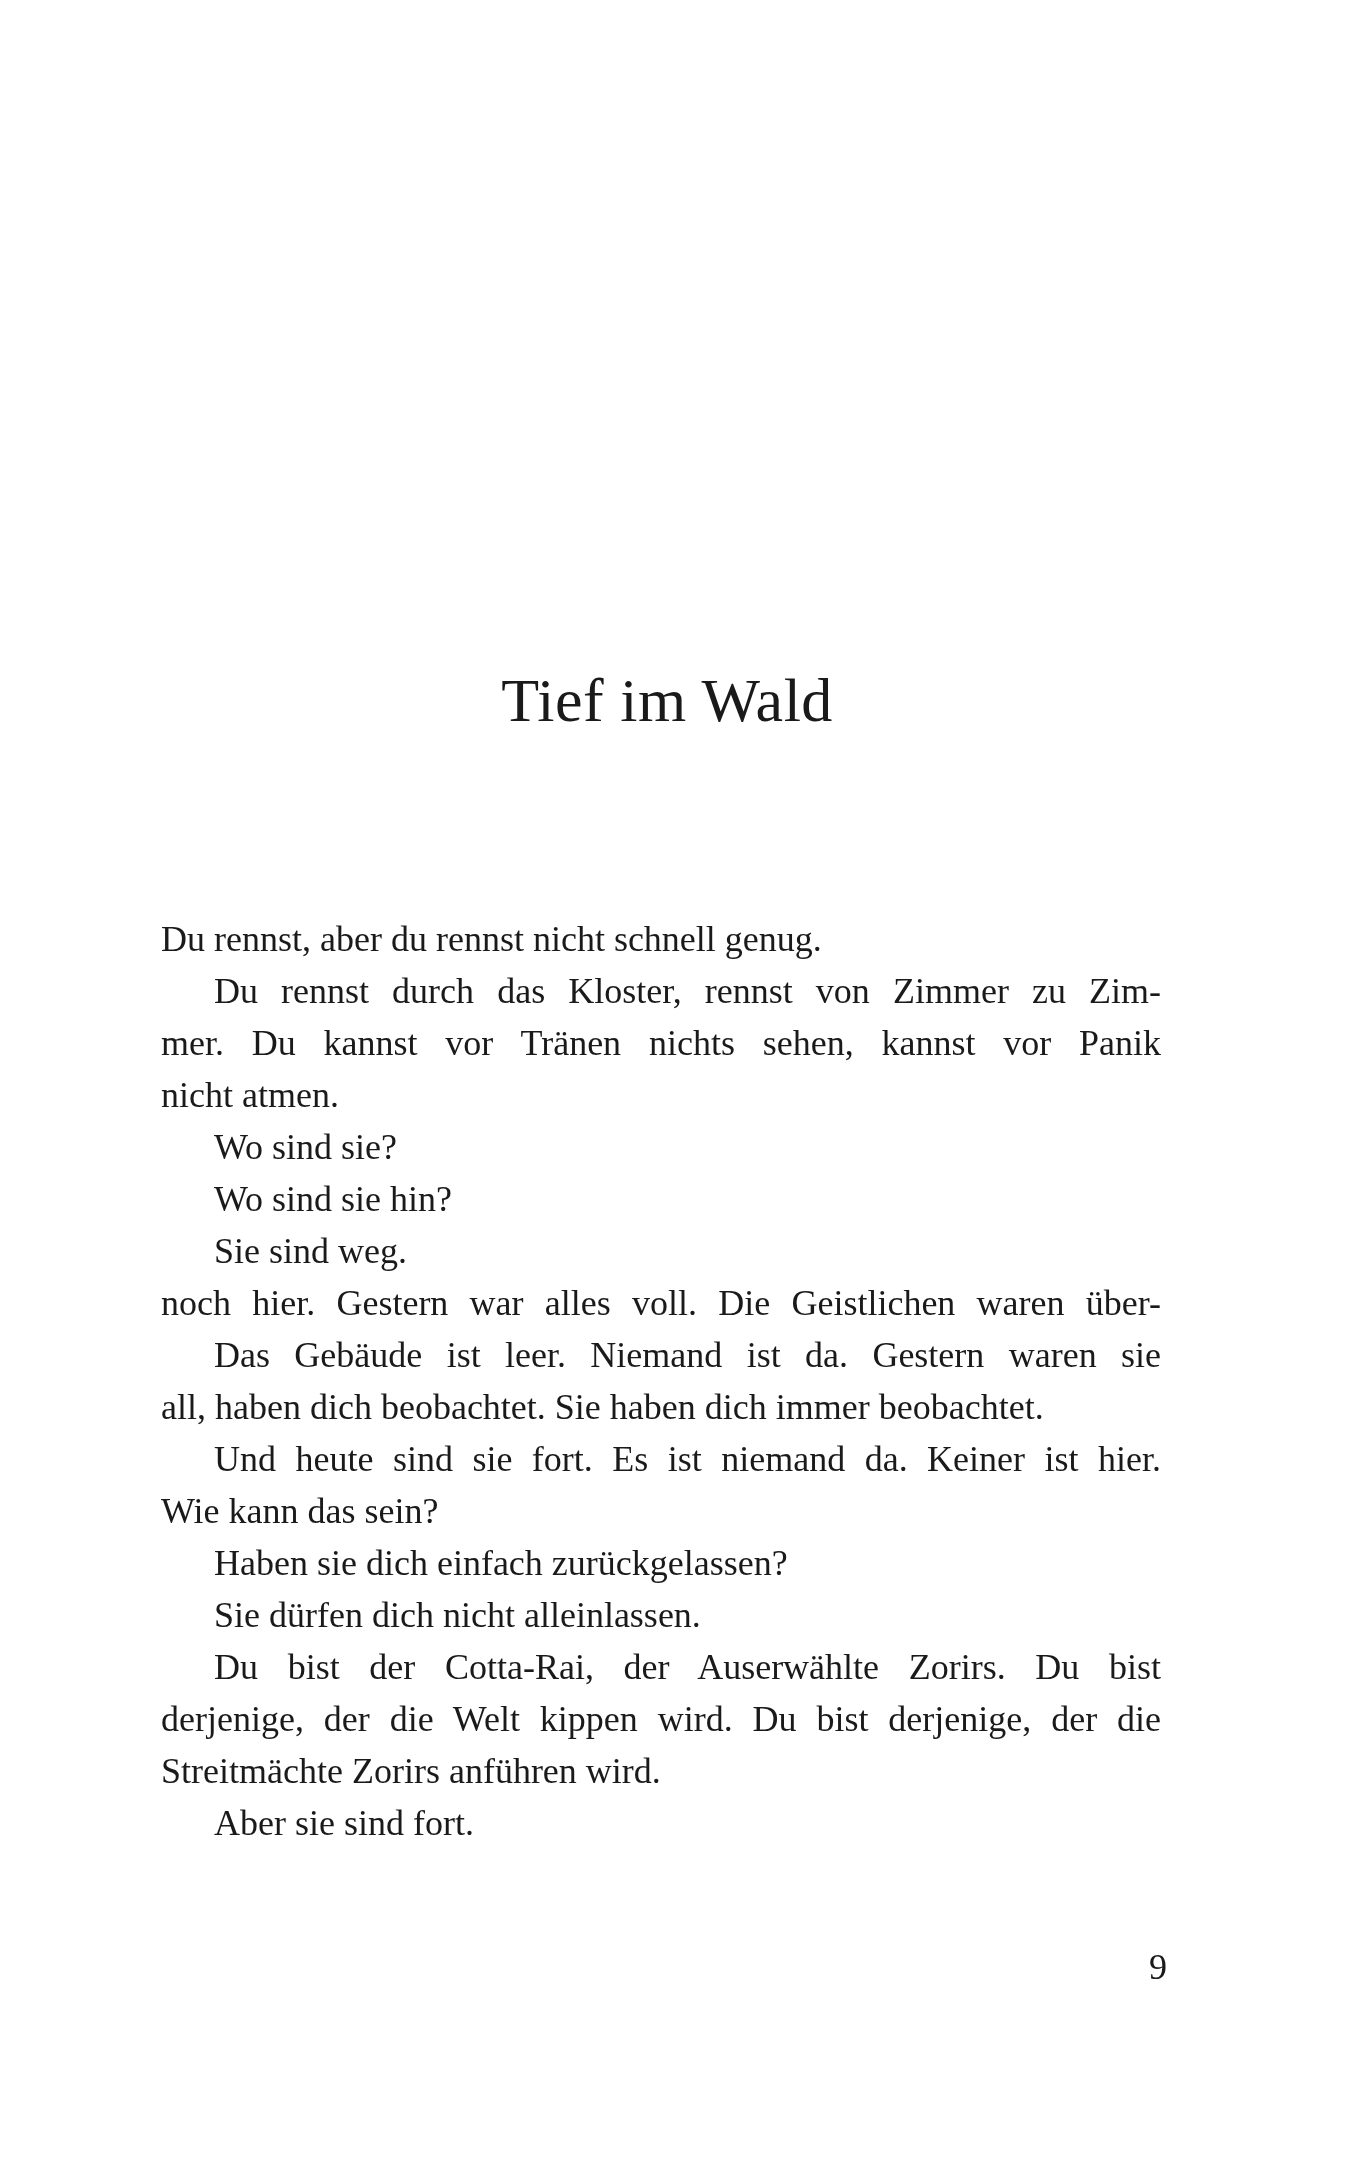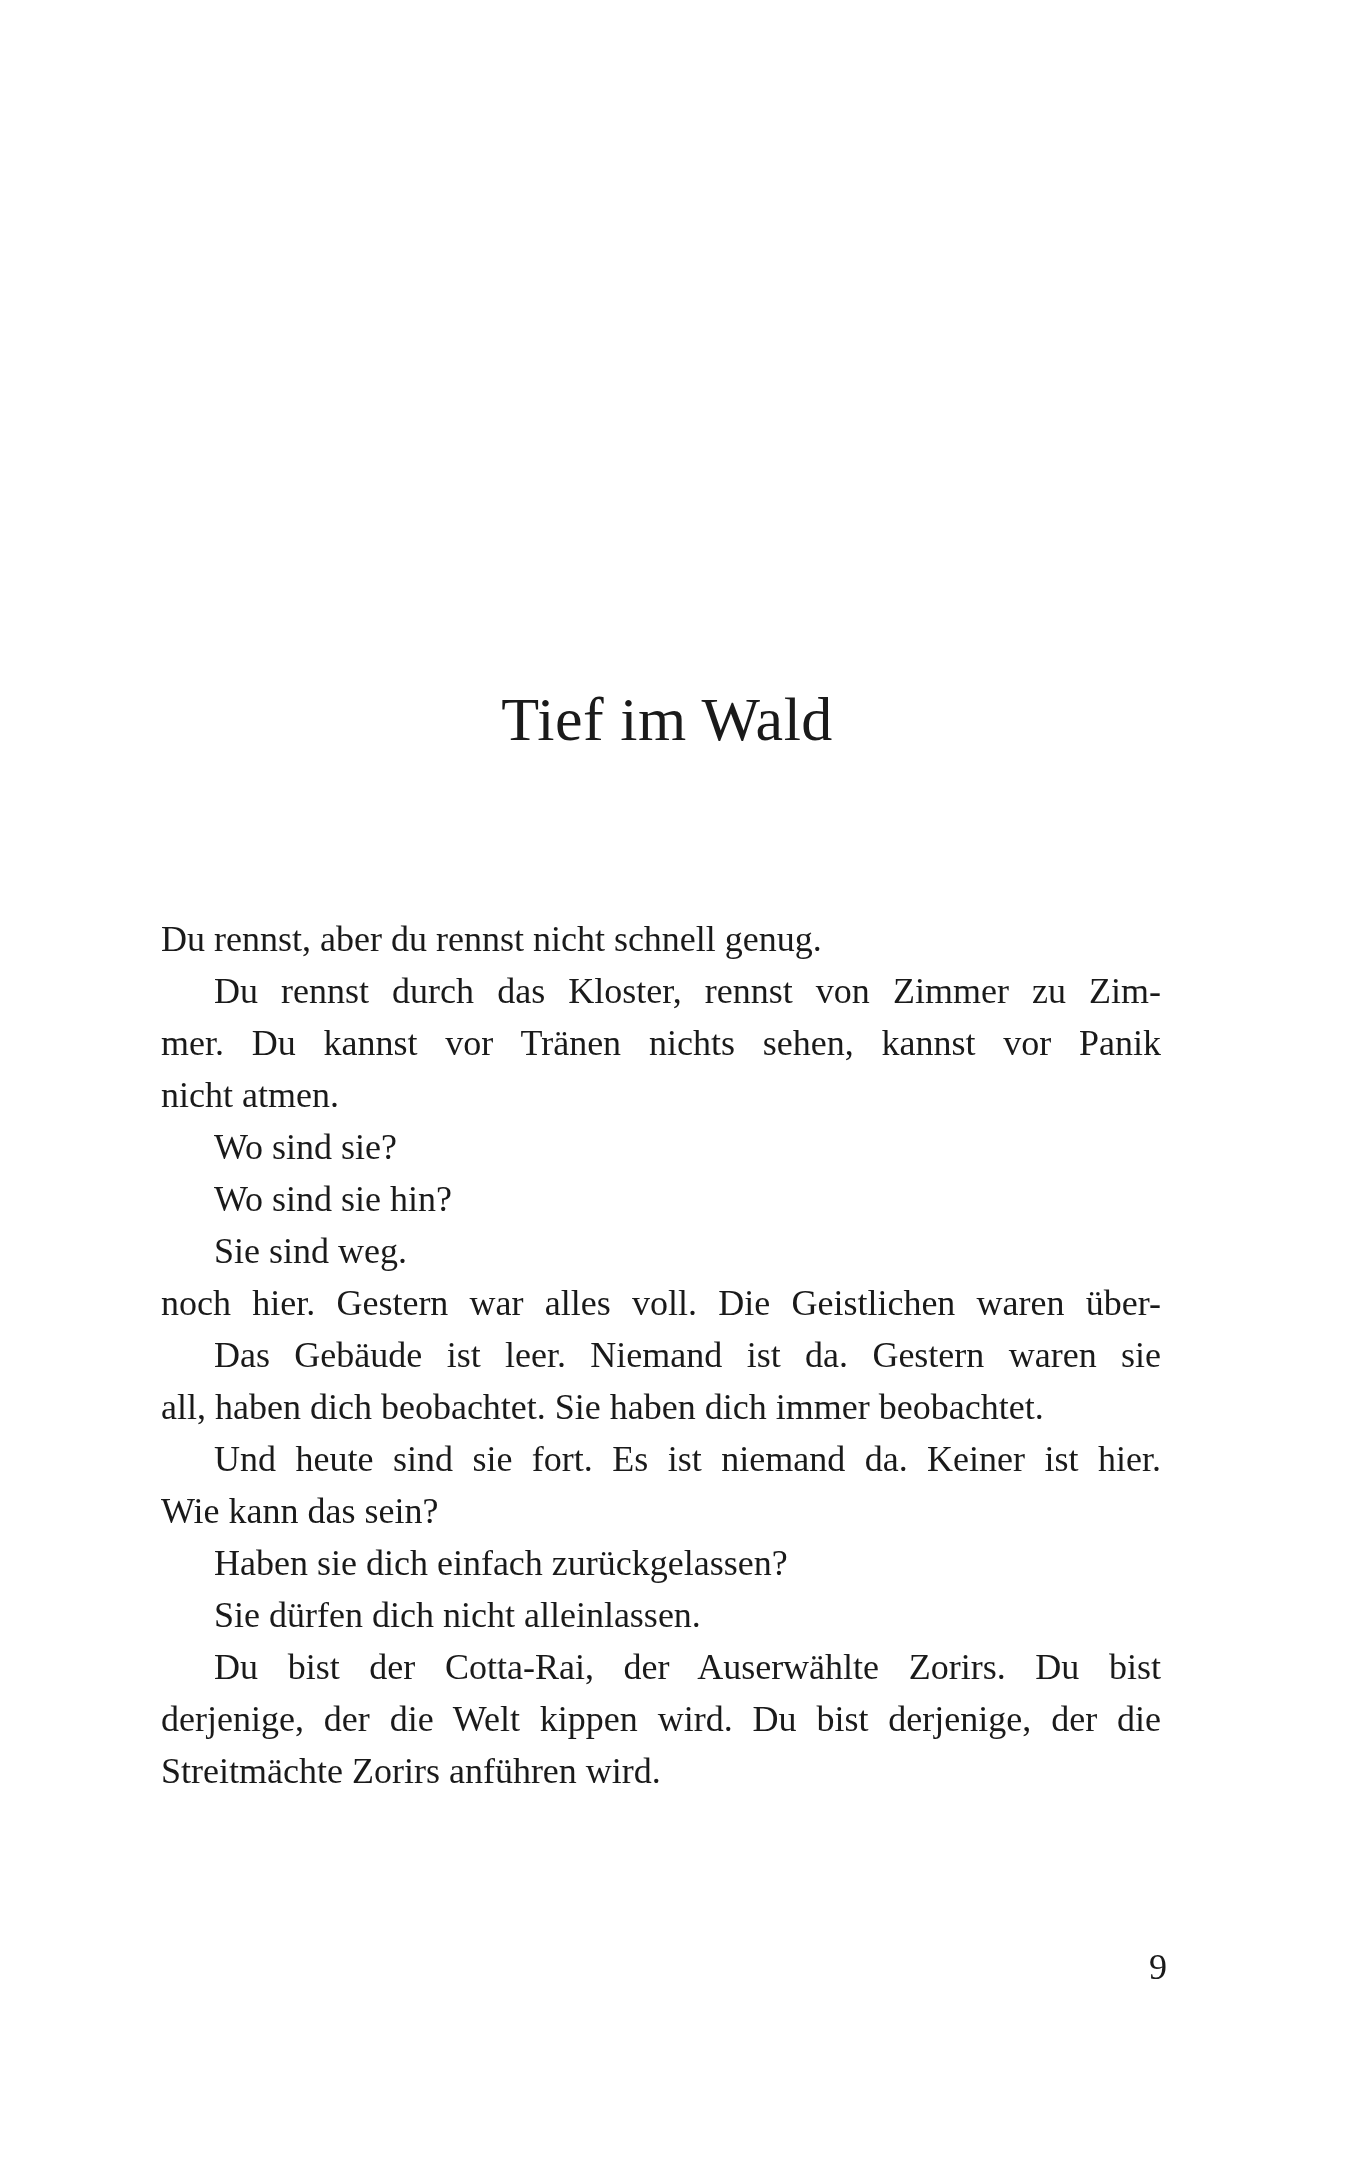--- a/index.html
+++ b/index.html
@@ -12,21 +12,21 @@
     width: 1369px;
     height: 2181px;
     background: #ffffff;
     color: #1a1a1a;
     font-family: "Liberation Serif", serif;
     overflow: hidden;
   }
   .chapter-title {
     position: absolute;
     left: 167px;
-    top: 688px;
+    top: 669px;
     width: 1000px;
     margin: 0;
     font-size: 62px;
     font-weight: 400;
     line-height: 62px;
     text-align: center;
     letter-spacing: 0.5px;
   }
   .text-block {
     position: absolute;
@@ -80,17 +80,18 @@
     <div class="line justify">noch hier. Gestern war alles voll. Die Geistlichen waren über-</div>
     <div class="line indent justify">Das Gebäude ist leer. Niemand ist da. Gestern waren sie</div>
     <div class="line">all, haben dich beobachtet. Sie haben dich immer beobachtet.</div>
     <div class="line indent justify">Und heute sind sie fort. Es ist niemand da. Keiner ist hier.</div>
     <div class="line">Wie kann das sein?</div>
     <div class="line indent">Haben sie dich einfach zurückgelassen?</div>
     <div class="line indent">Sie dürfen dich nicht alleinlassen.</div>
     <div class="line indent justify">Du bist der Cotta-Rai, der Auserwählte Zorirs. Du bist</div>
     <div class="line justify">derjenige, der die Welt kippen wird. Du bist derjenige, der die</div>
     <div class="line">Streitmächte Zorirs anführen wird.</div>
+    <div class="line indent">Aber sie sind fort.</div>
   </div>
 
   <div class="page-number">9</div>
 
 </div>
 
 </body></html>

